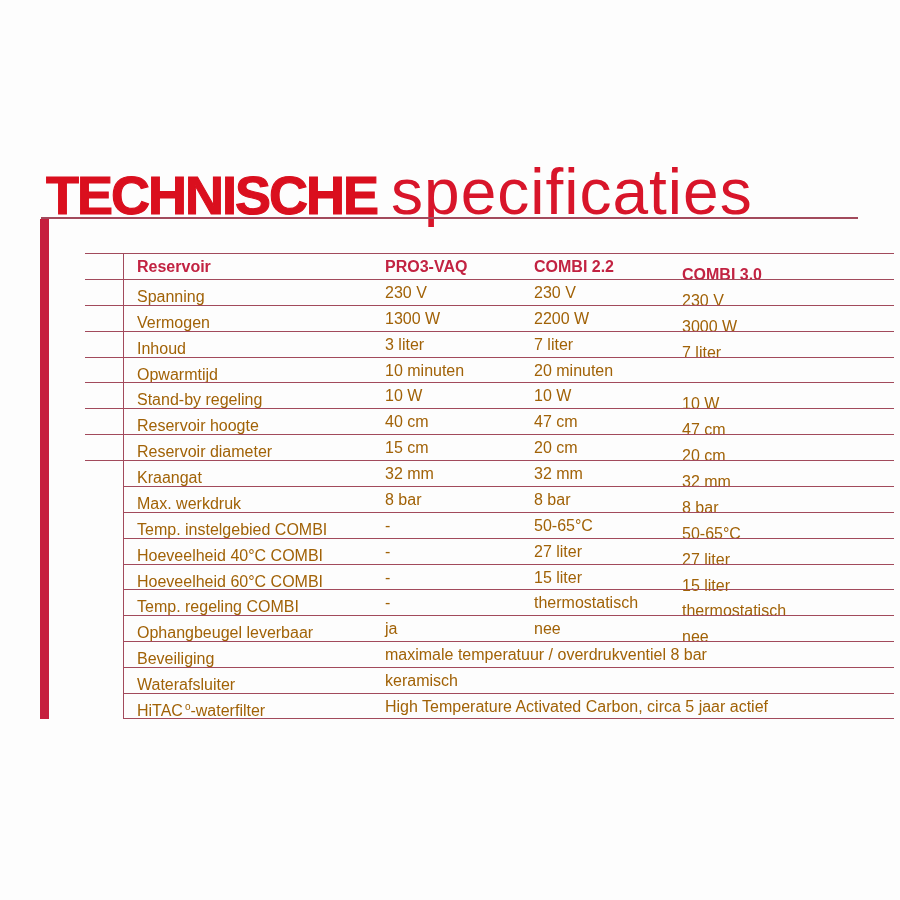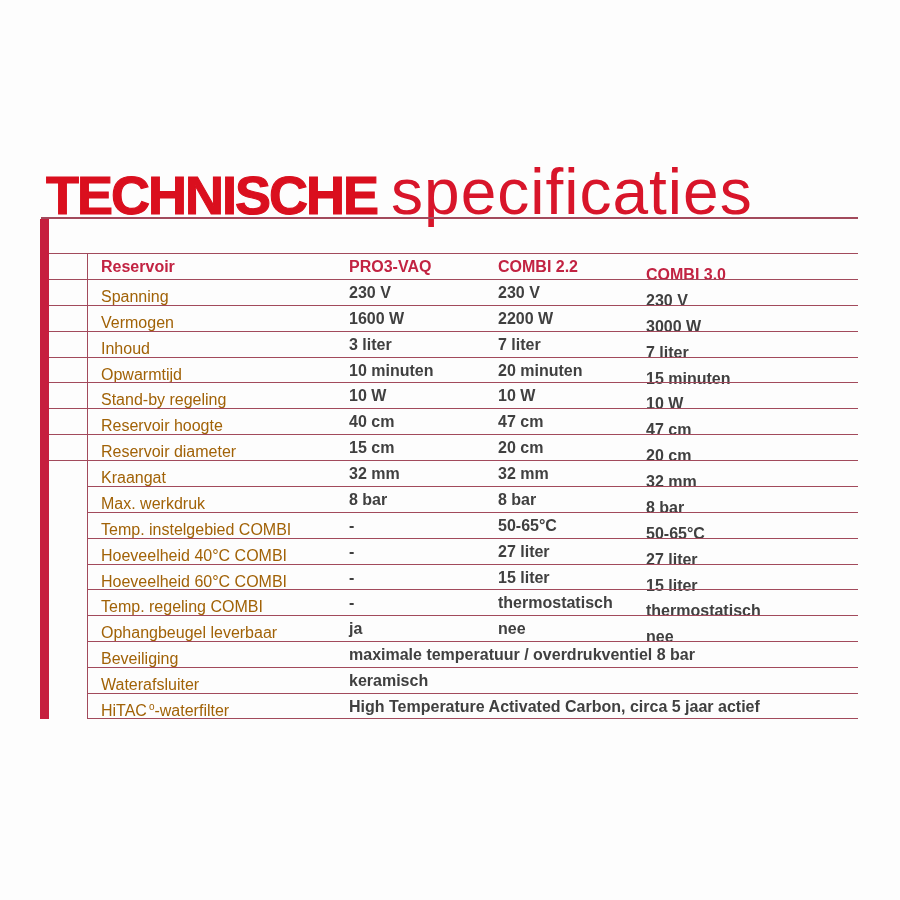--- a/index.html
+++ b/index.html
@@ -31,41 +31,41 @@
   }
 
   
   .left-bar{
     position:absolute;left:40px;top:219px;width:9px;height:500px;
     background:#c61f3e;
   }
 
   
   .spec-table{
-    position:absolute;left:49px;top:253px;width:809px;height:466px;
+    position:absolute;left:49px;top:253px;width:809px;height:466px;padding-left:36px;
   }
   .row{display:flex;height:25.89px;box-sizing:border-box;}
   .gap{width:38px;box-sizing:border-box;}
   .row.cross .gap{border-top:1.5px solid #a24a5c;}
   .content{
     position:relative;flex:1;box-sizing:border-box;
     border-left:1.5px solid #a24a5c;
     border-top:1.5px solid #a24a5c;
   }
   .row.last .content{border-bottom:1.5px solid #a24a5c;}
   .label{
     position:absolute;left:0;top:0;bottom:0;right:560px;
     padding-left:13px;
     font-size:16px;font-weight:normal;color:#a16207;
     line-height:25px;white-space:nowrap;
   }
   .label sup{font-size:10px;margin-left:2px;}
   .val{
     position:absolute;top:0;bottom:0;
-    font-size:16px;font-weight:bold;color:#404040;
+    font-size:16px;font-weight:normal;color:#a16207;
     line-height:25px;white-space:nowrap;
   }
   .v1{left:261px;width:149px;}
   .v2{left:410px;width:148px;}
   .v3{left:558px;right:0;margin-top:8px;}
   .v1.span{width:auto;right:0;}
   .header .val, .header .label{font-weight:bold;color:#c22342;}
 </style>
 </head>
 <body>
@@ -96,41 +96,40 @@
       <div class="label"><span>Spanning</span><sup></sup><span></span></div>
       <div class="val v1">230 V</div>
       <div class="val v2">230 V</div>
       <div class="val v3">230 V</div>
     </div>
   </div>
       <div class="row cross">
     <div class="gap"></div>
     <div class="content">
       <div class="label"><span>Vermogen</span><sup></sup><span></span></div>
-      <div class="val v1">1600 W</div>
+      <div class="val v1">1300 W</div>
       <div class="val v2">2200 W</div>
       <div class="val v3">3000 W</div>
     </div>
   </div>
       <div class="row cross">
     <div class="gap"></div>
     <div class="content">
       <div class="label"><span>Inhoud</span><sup></sup><span></span></div>
       <div class="val v1">3 liter</div>
       <div class="val v2">7 liter</div>
       <div class="val v3">7 liter</div>
     </div>
   </div>
       <div class="row cross">
     <div class="gap"></div>
     <div class="content">
       <div class="label"><span>Opwarmtijd</span><sup></sup><span></span></div>
       <div class="val v1">10 minuten</div>
       <div class="val v2">20 minuten</div>
-      <div class="val v3">15 minuten</div>
     </div>
   </div>
       <div class="row cross">
     <div class="gap"></div>
     <div class="content">
       <div class="label"><span>Stand-by regeling</span><sup></sup><span></span></div>
       <div class="val v1">10 W</div>
       <div class="val v2">10 W</div>
       <div class="val v3">10 W</div>
     </div>

